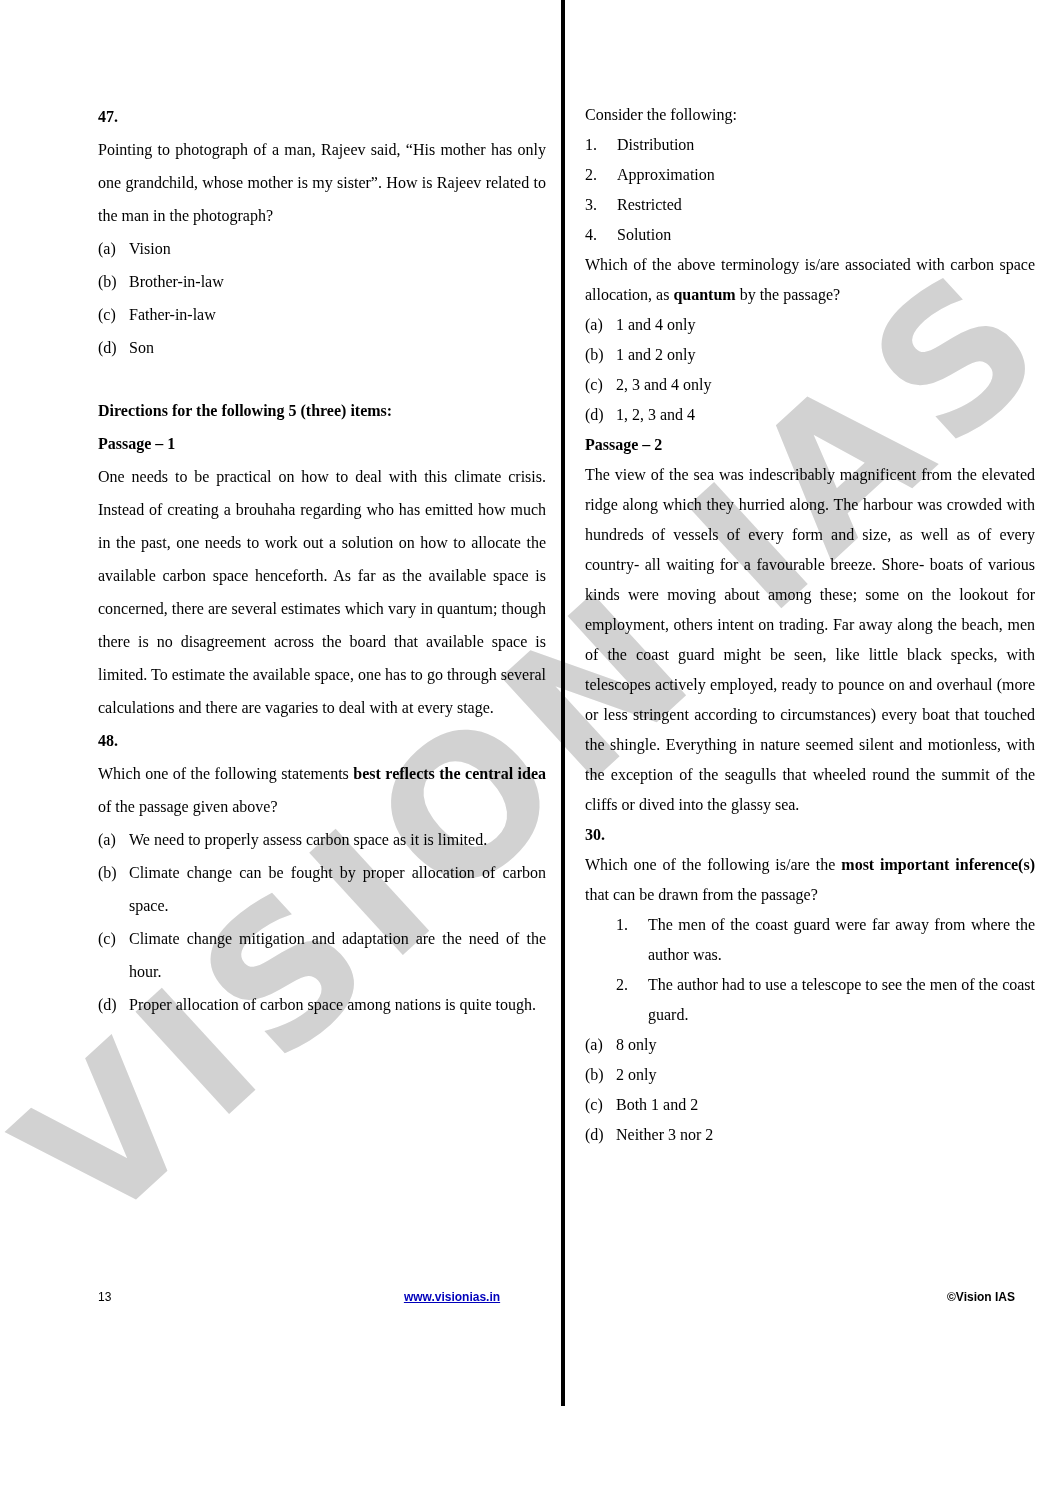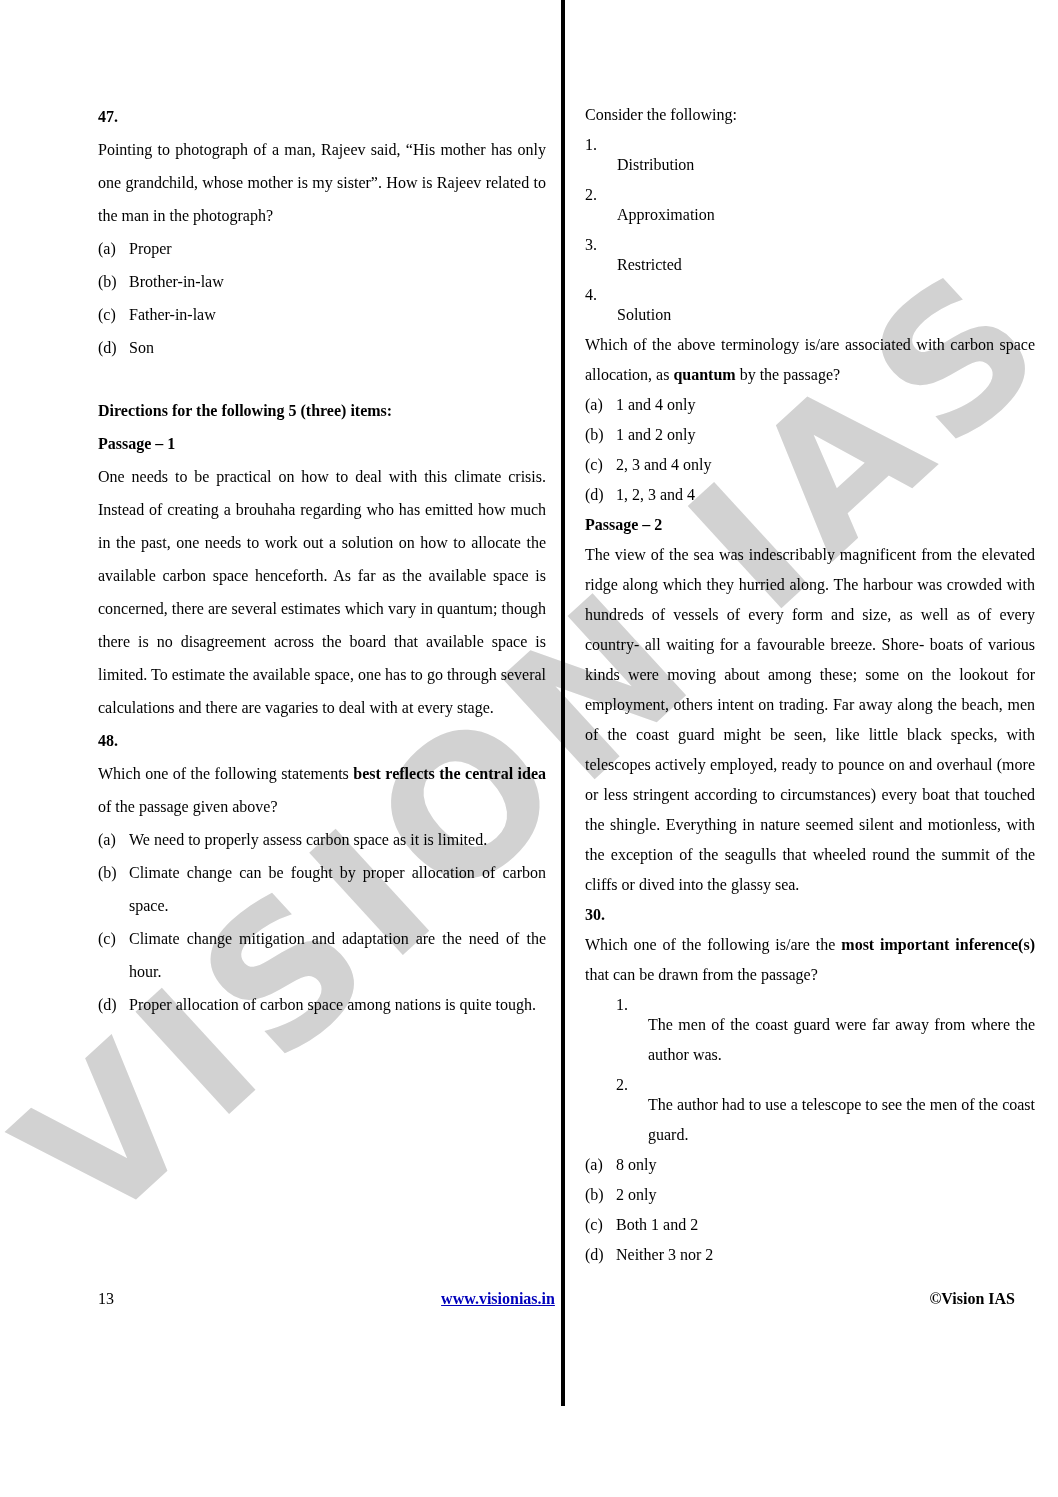--- a/index.html
+++ b/index.html
@@ -20,50 +20,50 @@
   .col-right { left:585px; width:450px; line-height:30px; }
   .question { display:flex;flex-direction:column; }
   .qnum { flex:none; width:62px; font-weight:bold; }
   .col-right .qnum { width:65px; }
   .qbody { flex:1; min-width:0; text-align:justify; }
   .opt { display:flex; }
   .opt-label { flex:none; width:31px; }
   .opt-text { flex:1; min-width:0; text-align:justify; }
   .li { display:flex; }
   .li-num { flex:none; width:32px; }
-  .li-text { flex:1; min-width:0; text-align:justify;margin-top:20px; }
+  .li-text { flex:1; min-width:0; text-align:justify; }
   .indent-list { margin-left:31px; }
   .directions-heading { font-weight:bold; margin-top:30px; }
   .directions-body { text-align:justify; }
   .passage-heading { text-align:left; font-weight:bold; }
   .passage-text { text-align:justify; }
   .b { font-weight:bold; }
-  .footer-item { position:absolute; z-index:3; font-family:Liberation Serif, serif; font-size:16px; }
+  .footer-item { position:absolute; z-index:3; font-family:Liberation Sans, sans-serif; font-size:12px; }
   .footer-page { left:98px; top:1290px; }
-  .footer-link-wrap { left:498px; top:1290px; transform:translateX(-50%); }
+  .footer-link-wrap { left:452px; top:1290px; transform:translateX(-50%); }
   .footer-link { color:#0000bb; text-decoration:underline; font-weight:bold; cursor:pointer; }
   .footer-copy { right:43px; top:1290px; font-weight:bold; }
 </style>
 </head>
 <body>
 
 <div class="page">
 
   <div class="watermark">VISION IAS</div>
   <div class="divider"></div>
 
   <div class="col col-left">
 
     <div class="question">
       <div class="qnum">47.</div>
       <div class="qbody">
         <span>Pointing to photograph of a man, Rajeev said, “His mother has only one grandchild, whose mother is my sister”. How is Rajeev related to the man in the photograph?</span>
         <div class="opt">
           <span class="opt-label">(a)</span>
-          <span class="opt-text">Proper</span>
+          <span class="opt-text">Vision</span>
         </div>
         <div class="opt">
           <span class="opt-label">(b)</span>
           <span class="opt-text">Brother-in-law</span>
         </div>
         <div class="opt">
           <span class="opt-label">(c)</span>
           <span class="opt-text">Father-in-law</span>
         </div>
         <div class="opt">

